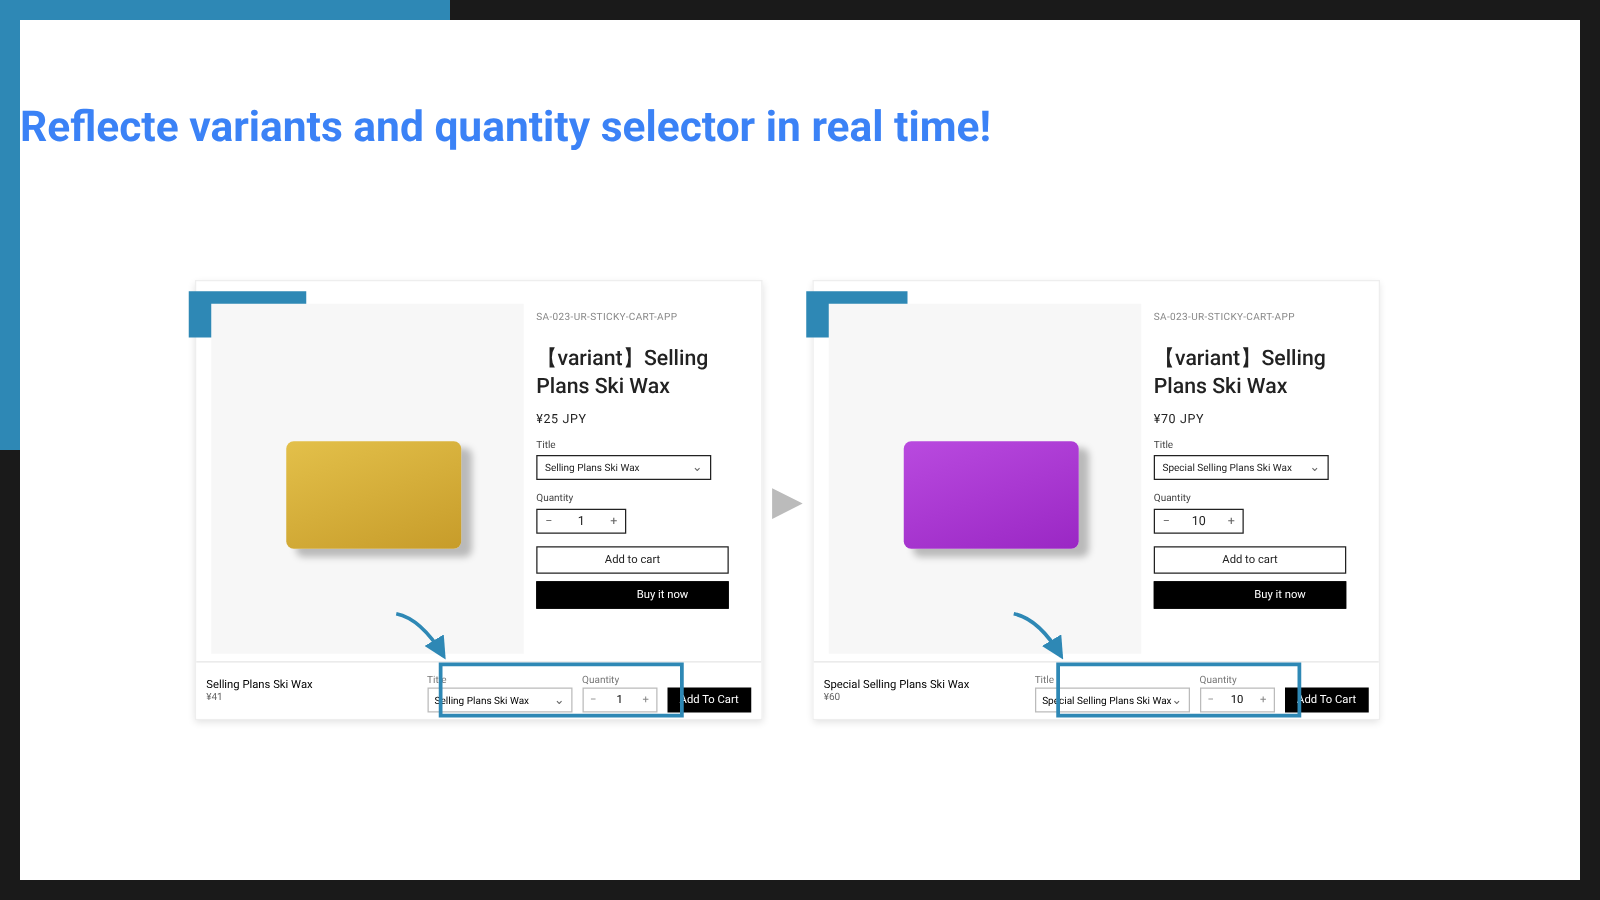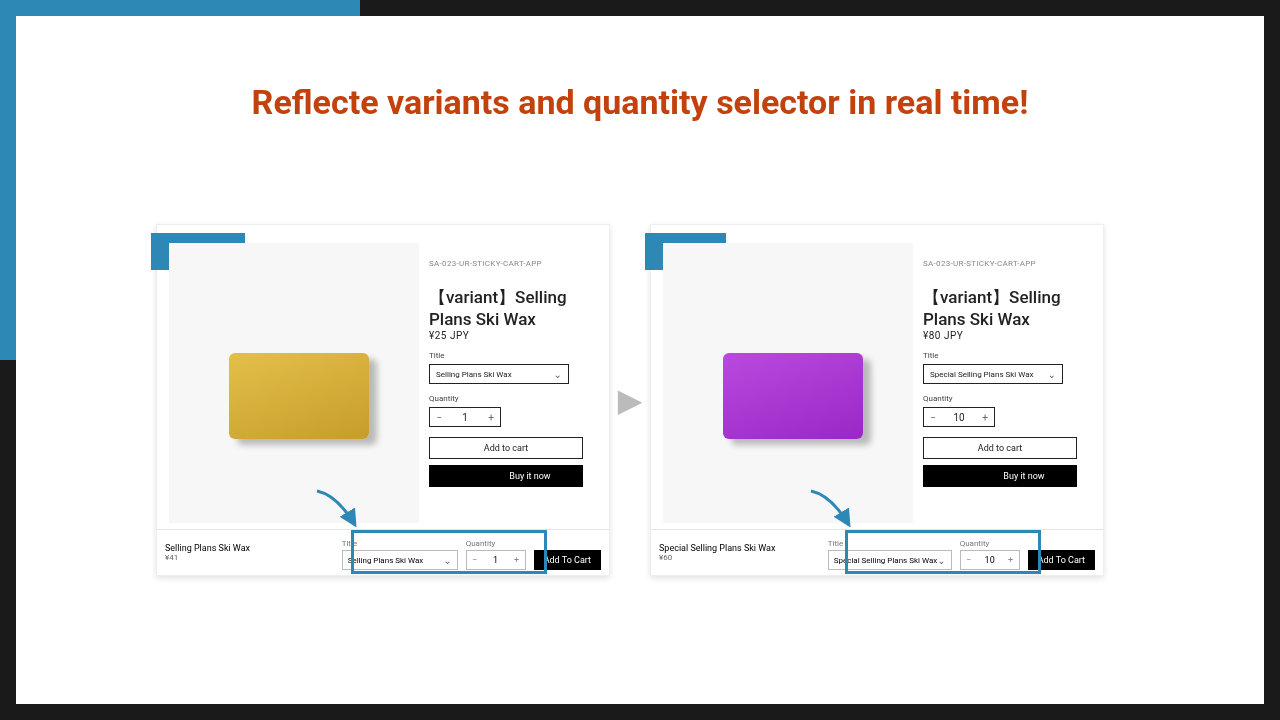--- a/index.html
+++ b/index.html
@@ -17,22 +17,22 @@
   .bg-dark {
     position: absolute; left: 0; top: 360px; width: 1280px; height: 360px;
     background: #1a1a1a;
   }
   .page {
     position: absolute; left: 16px; top: 16px; right: 16px; bottom: 16px;
     background: #fff;
   }
   .headline {
     position: absolute; left: 0; right: 0; top: 66px;
-    text-align: center;
-    font-size: 34px; font-weight: 700; color: #c2410c;
+    text-align: left;
+    font-size: 34px; font-weight: 700; color: #3b82f6;
   }
   .panels {
     position: absolute; left: 140px; top: 208px;
     display: flex; align-items: flex-start;
   }
   .panel {
     width: 454px; height: 352px;
     background: #fff; border: 1px solid #eee;
     box-shadow: 0 2px 6px rgba(0,0,0,.12);
     position: relative;
@@ -63,23 +63,23 @@
   }
   .wax.purple {
     background: linear-gradient(160deg,#b94adf,#9a27c4);
     box-shadow: 8px 6px 6px rgba(0,0,0,.25);
   }
   .details {
     flex: 1; padding: 6px 6px 0 10px;
     font-size: 10px; color: #222;
     position: relative;
   }
-  .sku { font-size: 8px; color: #888; letter-spacing: .3px; margin-top: 10px; }
+  .sku { font-size: 8px; color: #888; letter-spacing: .3px; }
   .ptitle { font-size: 17px; font-weight: 500; line-height: 1.3; margin-top: 18px; }
-  .price { font-size: 10px; margin-top: 0; letter-spacing: .5px;}
+  .price { font-size: 10px; margin-top: 10px; letter-spacing: .5px;}
   .label-sm { font-size: 8px; color: #444; margin-top: 10px; display:block;}
   .select {
     margin-top: 4px;
     border: 1px solid #222; height: 20px; font-size: 8px;
     display:flex; align-items:center; justify-content:space-between;
     padding: 0 6px; width: 140px;
   }
   .chev::after{content:"⌄"; font-size:10px; color:#666;}
   .qty {
     margin-top: 4px; border:1px solid #222; height:20px; width:72px;
@@ -216,21 +216,21 @@
     <div class="panel">
       <div class="tag">After</div>
 
       <div class="product-area">
         <div class="photo">
           <div class="wax purple"></div>
         </div>
         <div class="details">
           <div class="sku">SA-023-UR-STICKY-CART-APP</div>
           <div class="ptitle">【variant】Selling Plans Ski Wax</div>
-          <div class="price">¥80 JPY</div>
+          <div class="price">¥70 JPY</div>
 
           <span class="label-sm">Title</span>
           <div class="select">
             <span>Special Selling Plans Ski Wax</span>
             <span class="chev"></span>
           </div>
 
           <span class="label-sm">Quantity</span>
           <div class="qty">
             <div class="qbtn">−</div>

